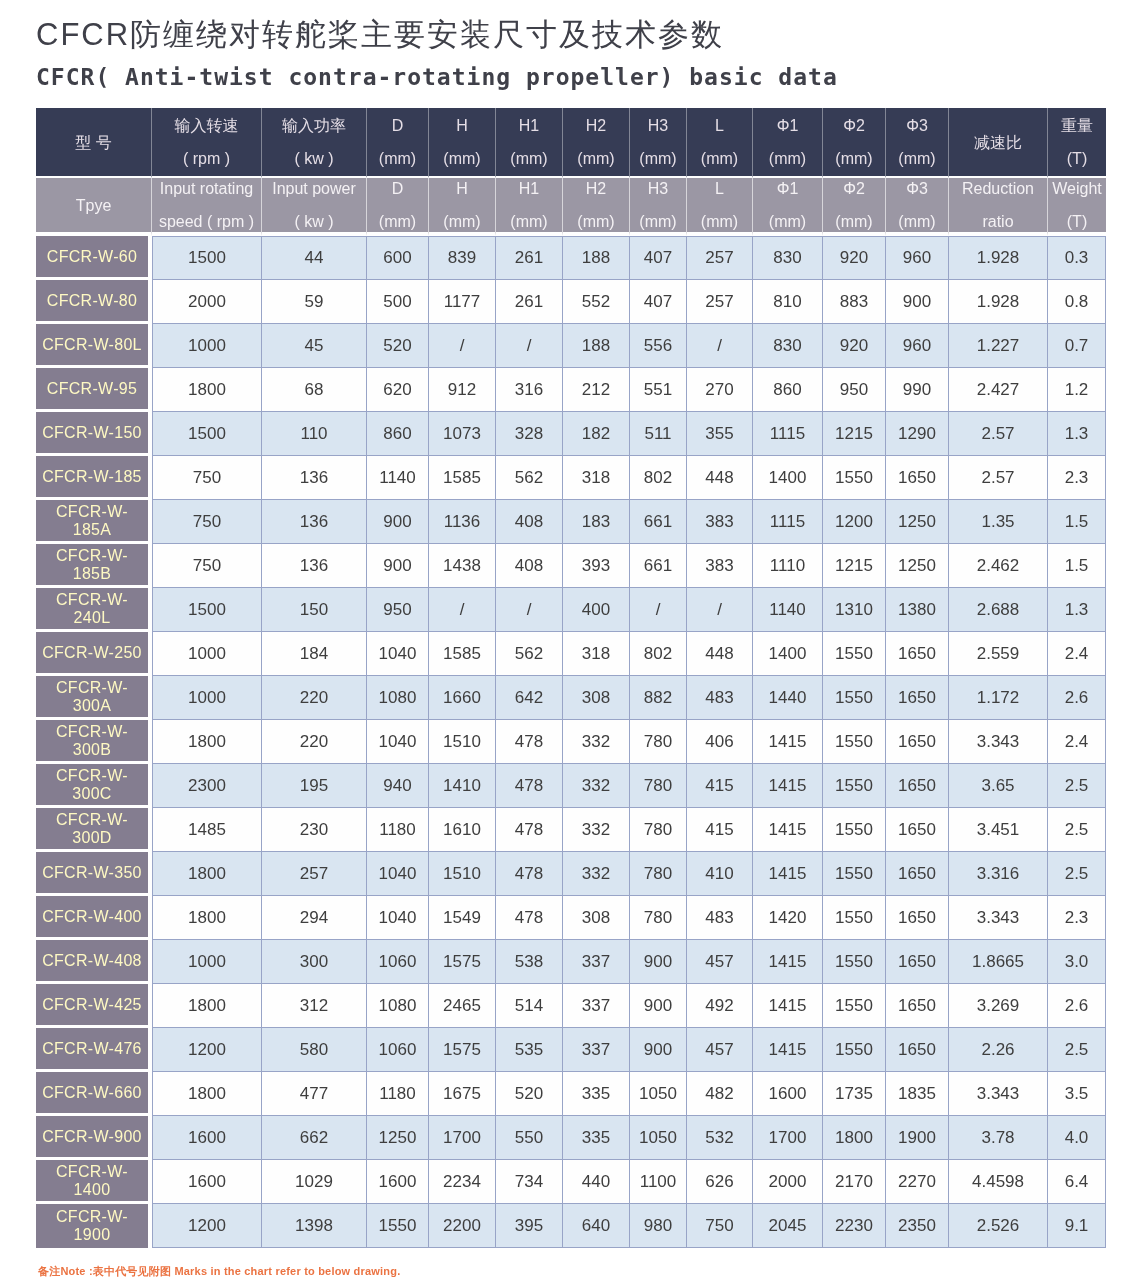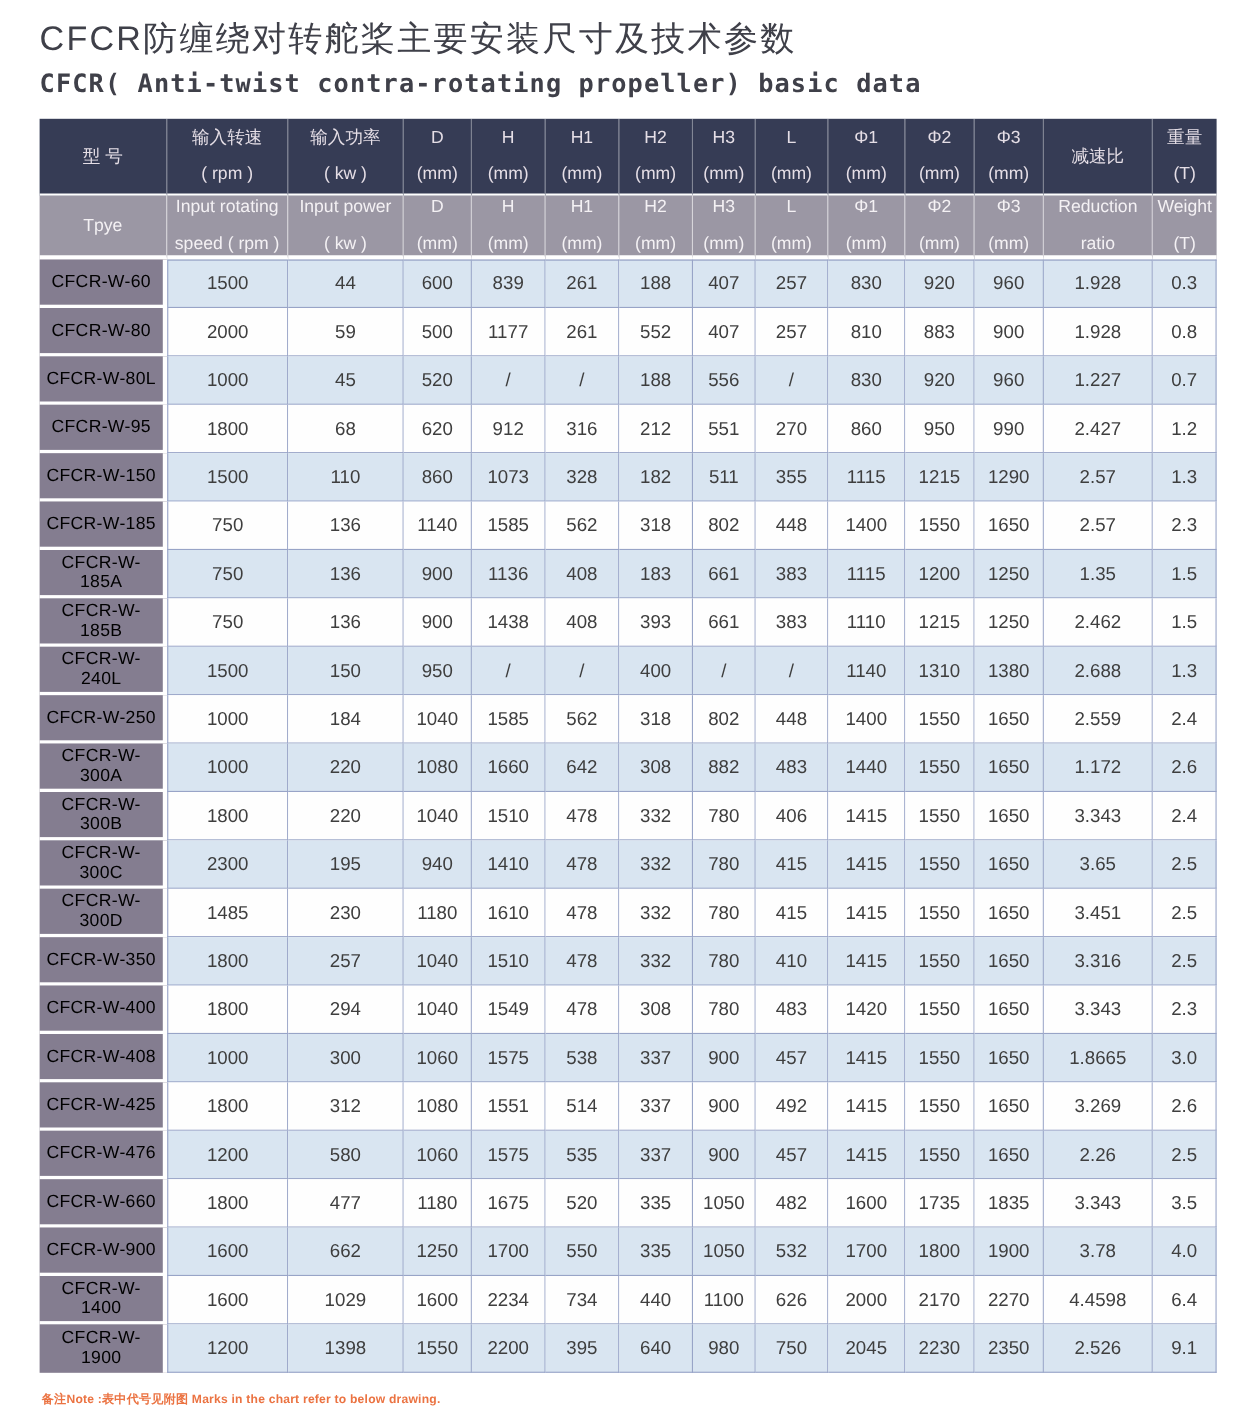--- a/index.html
+++ b/index.html
@@ -66,21 +66,21 @@
   tbody td {
     height: 44px;
     text-align: center;
     vertical-align: middle;
     font-size: 17px;
     color: var(--cell-text, #3E3E3E);
     padding: 0 2px;
   }
   tbody td.type {
     background: var(--type-purple, #847D90);
-    color: #000000;
+    color: #fef9c3;
     font-size: 16px;
     letter-spacing: 0.3px;
     border-right: 4px solid #ffffff;
     border-bottom: 3px solid #ffffff;
   }
   tbody tr:last-child td.type { border-bottom: none; }
   tbody td.data {
     border-right: 1px solid var(--grid-line, #98A4C7);
     border-bottom: 1px solid var(--grid-line, #98A4C7);
   }
@@ -507,21 +507,21 @@
           <td class="data">1550</td>
           <td class="data">1650</td>
           <td class="data">1.8665</td>
           <td class="data">3.0</td>
         </tr>
         <tr class="even">
           <td class="type">CFCR-W-425</td>
           <td class="data first">1800</td>
           <td class="data">312</td>
           <td class="data">1080</td>
-          <td class="data">1551</td>
+          <td class="data">2465</td>
           <td class="data">514</td>
           <td class="data">337</td>
           <td class="data">900</td>
           <td class="data">492</td>
           <td class="data">1415</td>
           <td class="data">1550</td>
           <td class="data">1650</td>
           <td class="data">3.269</td>
           <td class="data">2.6</td>
         </tr>

